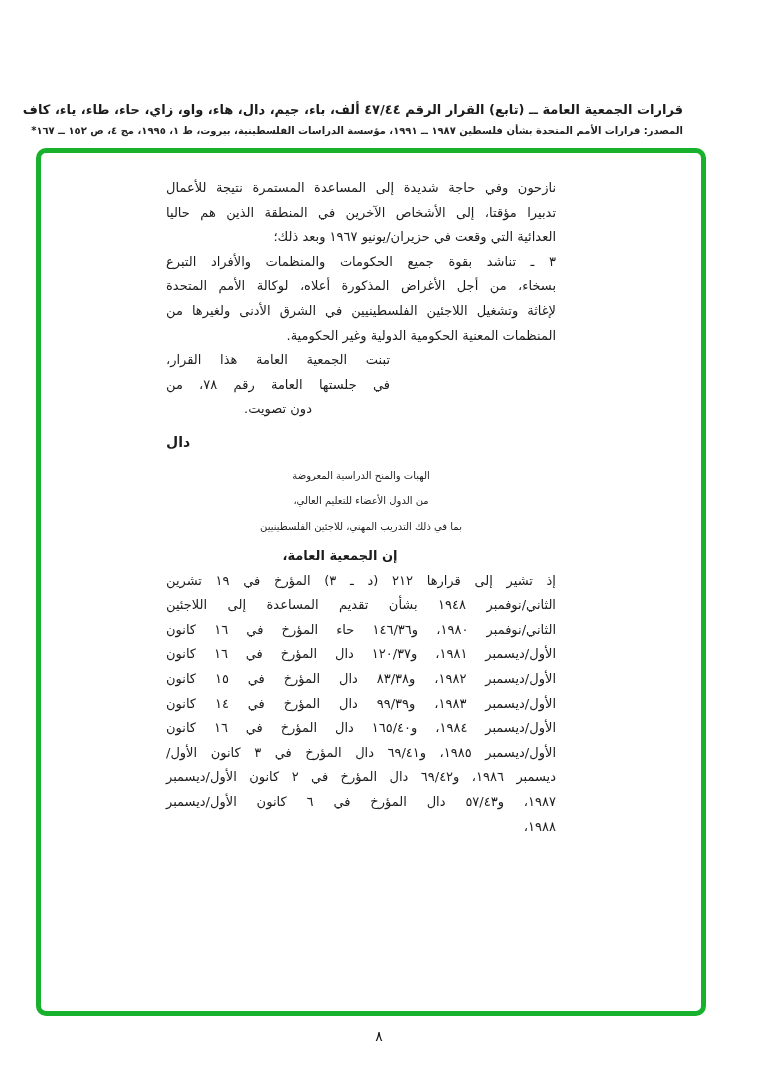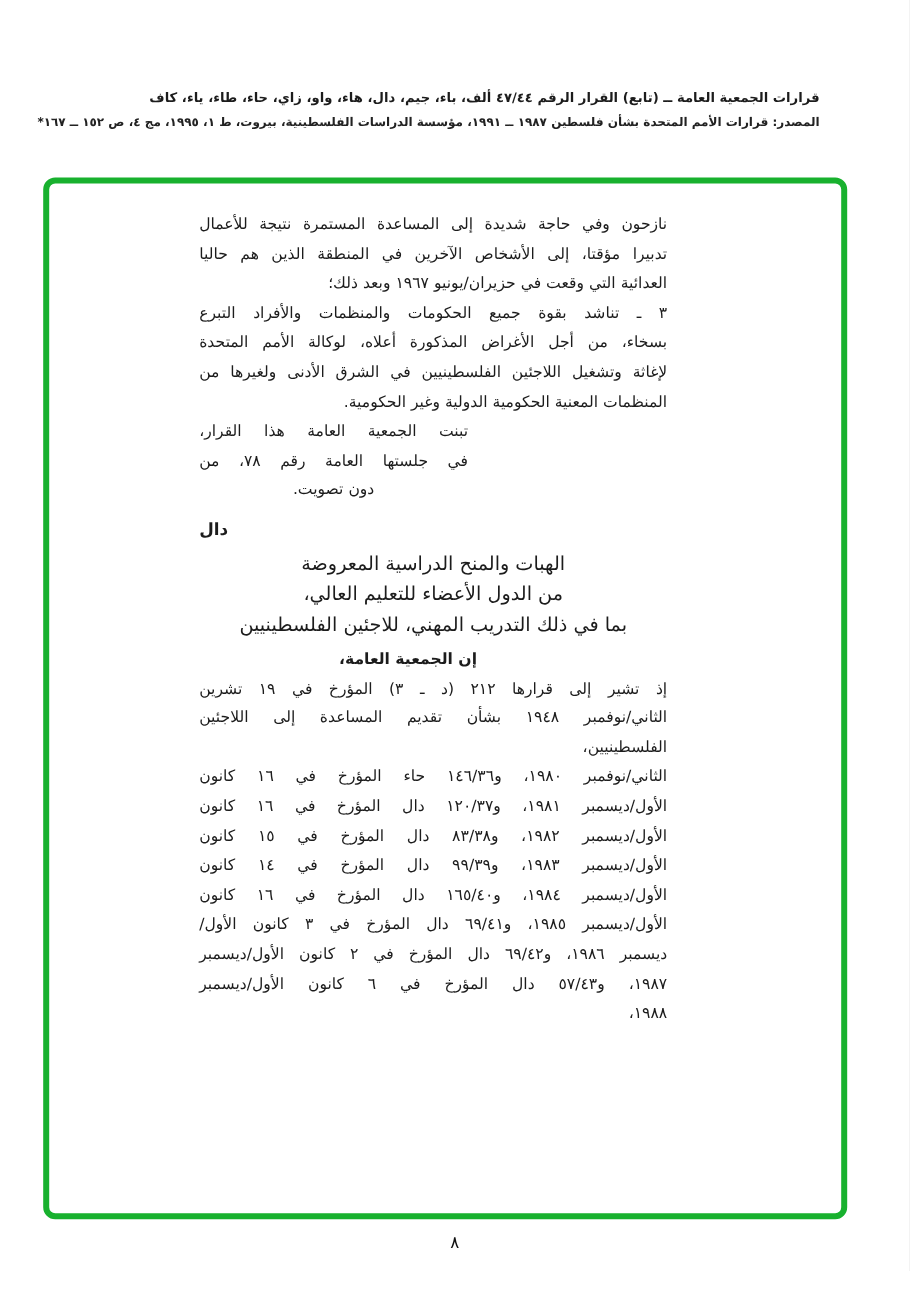--- a/index.html
+++ b/index.html
@@ -8,21 +8,21 @@
     width:758px;height:1078px;
     background:#ffffff;
     font-family:"DejaVu Sans", sans-serif;
     color:#1c1c1c;
     overflow:hidden;
     direction:rtl;
     margin:0 auto;
   }
   
   .running-header{position:absolute;top:72px;right:75px;left:28px;text-align:right;}
-  .hdr-title{font-size:11px;font-weight:bold;letter-spacing:0;line-height:20px;white-space:nowrap;}
+  .hdr-title{font-size:13px;font-weight:bold;letter-spacing:0;line-height:20px;white-space:nowrap;margin-top:28px;}
   .hdr-source{font-size:10px;font-weight:bold;margin-top:5px;color:#222;white-space:nowrap;}
   
   .frame{
     position:absolute;left:36px;top:148px;
     width:670px;height:868px;
     box-sizing:border-box;
     border:5px solid #18b12e;
     border-radius:10px;
     background:transparent;
   }
@@ -38,21 +38,21 @@
     text-align:center;
     text-align-last:right;
     white-space:normal;
   }
   .b{font-weight:normal;}
   
   .adoption{width:224px;margin-right:166px;}
   .adoption .ln.last{text-align:right;text-align-last:center;}
   
   .dal{margin-top:8px;text-align:left;font-weight:bold;font-size:14px;}
-  .doc-title{margin-top:2px;font-size:16px;line-height:25.5px;}
+  .doc-title{margin-top:8px;font-size:10px;line-height:25.5px;}
   .doc-title .ln, .doc-title .ln.last{
     text-align:center;text-align-last:center;white-space:nowrap;font-weight:bold;
   }
   .opening{margin-top:5px;padding-right:42px;font-weight:bold;text-align:center;}
   
   .pagenum{position:absolute;top:1028px;left:0;width:100%;text-align:center;font-size:14px;color:#111;}
 </style>
 </head>
 <body>
 
@@ -85,21 +85,20 @@
     <div class="dal">دال</div>
     <div class="doc-title">
         <div class="ln"><span class="b">الهبات والمنح الدراسية المعروضة</span></div>
         <div class="ln"><span class="b">من الدول الأعضاء للتعليم العالي،</span></div>
         <div class="ln last"><span class="b">بما في ذلك التدريب المهني، للاجئين الفلسطينيين</span></div>
       </div>
     <div class="opening">إن الجمعية العامة،</div>
     <div class="para">
         <div class="ln"><span class="b">إذ تشير</span><span> إلى قرارها ٢١٢ (د ـ ٣) المؤرخ في ١٩ تشرين</span></div>
         <div class="ln"><span>الثاني/نوفمبر ١٩٤٨ بشأن تقديم المساعدة إلى اللاجئين</span></div>
-        <div class="ln last"><span>الفلسطينيين،</span></div>
       </div>
     <div class="para">
         <div class="ln"><span>الثاني/نوفمبر ١٩٨٠، و١٤٦/٣٦ حاء المؤرخ في ١٦ كانون</span></div>
         <div class="ln"><span>الأول/ديسمبر ١٩٨١، و١٢٠/٣٧ دال المؤرخ في ١٦ كانون</span></div>
         <div class="ln"><span>الأول/ديسمبر ١٩٨٢، و٨٣/٣٨ دال المؤرخ في ١٥ كانون</span></div>
         <div class="ln"><span>الأول/ديسمبر ١٩٨٣، و٩٩/٣٩ دال المؤرخ في ١٤ كانون</span></div>
         <div class="ln"><span>الأول/ديسمبر ١٩٨٤، و١٦٥/٤٠ دال المؤرخ في ١٦ كانون</span></div>
         <div class="ln"><span>الأول/ديسمبر ١٩٨٥، و٦٩/٤١ دال المؤرخ في ٣ كانون الأول/</span></div>
         <div class="ln"><span>ديسمبر ١٩٨٦، و٦٩/٤٢ دال المؤرخ في ٢ كانون الأول/ديسمبر</span></div>
         <div class="ln"><span>١٩٨٧، و٥٧/٤٣ دال المؤرخ في ٦ كانون الأول/ديسمبر</span></div>

